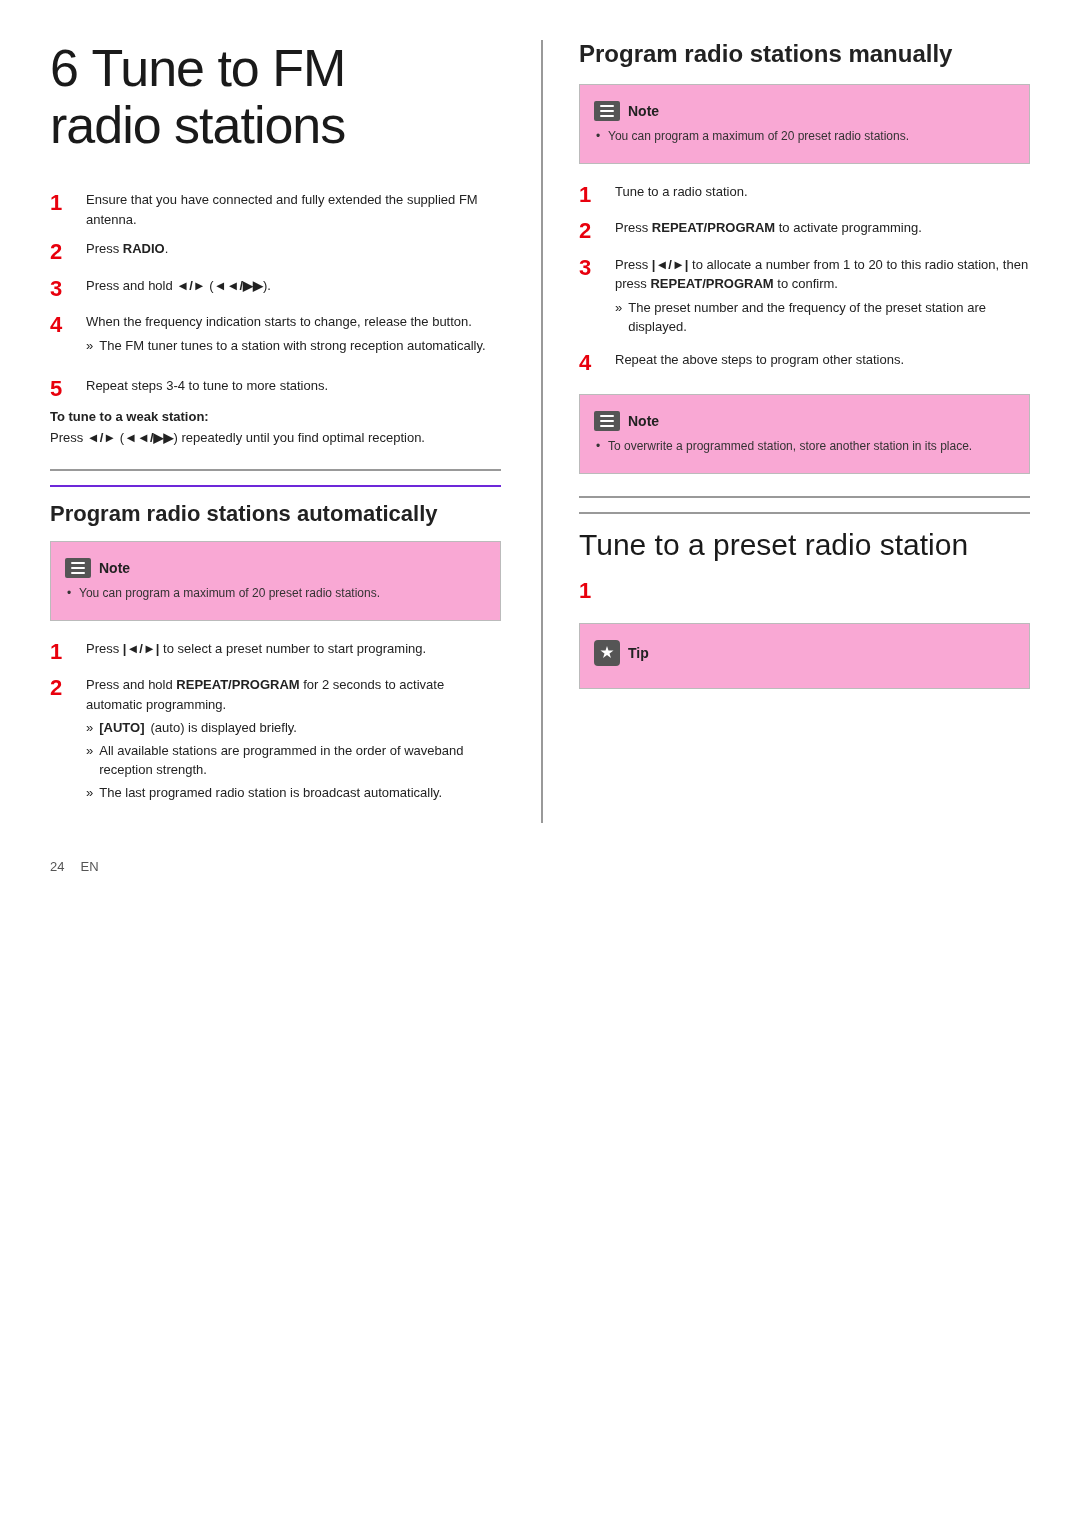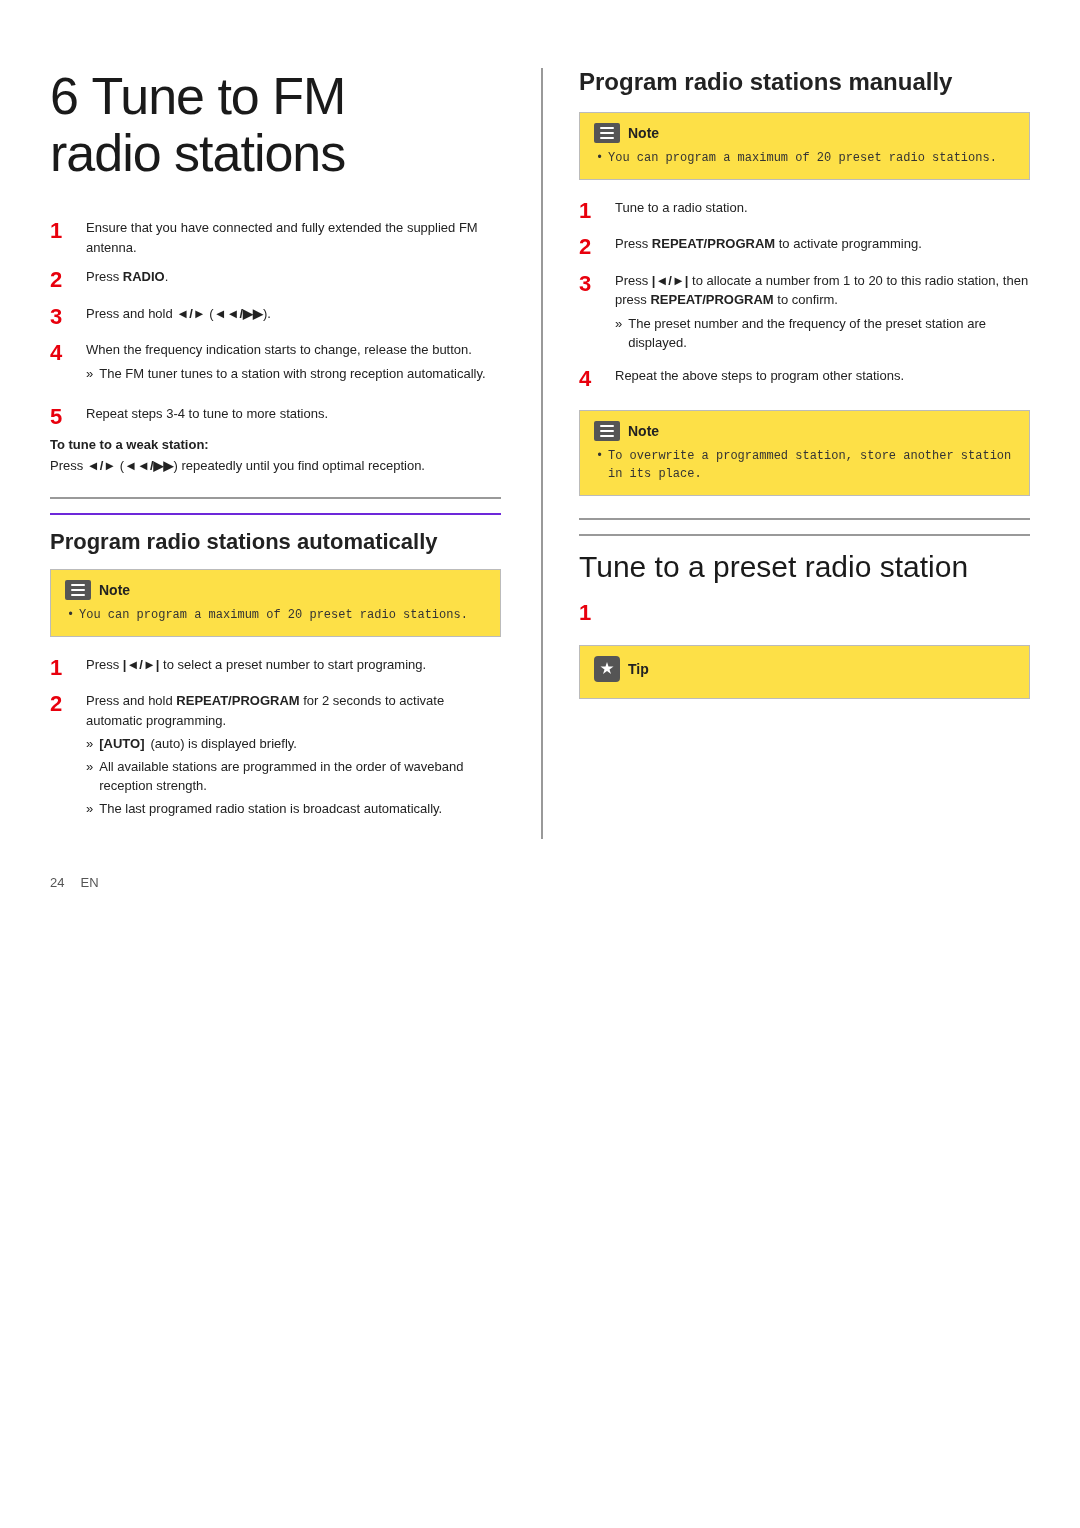--- a/index.html
+++ b/index.html
@@ -9,21 +9,20 @@
       font-size: 13px;
       color: #222;
       width: 1080px;
       min-height: 1528px;
       padding: 40px 50px 40px 50px;
     }
     .page-layout {
       display: flex;
       gap: 40px;
       width: 100%;
-      margin-top: 28px;
     }
     .left-col {
       flex: 1 1 0;
       min-width: 0;
     }
     .right-col {
       flex: 1 1 0;
       min-width: 0;
       border-left: 2px solid #999;
       padding-left: 36px;
@@ -99,24 +98,24 @@
       line-height: 1.5;
     }
     .sub-list li::before {
       content: "»";
       font-size: 13px;
       color: #222;
       flex-shrink: 0;
     }
     .note-box {
       border: 1.5px solid #bbb;
-      padding: 10px 14px;
+      padding: 16px 14px;
       margin-bottom: 18px;
       margin-top: 4px;
-      background: #fde047;
+      background: #f9a8d4;
     }
     .note-header {
       display: flex;
       align-items: center;
       gap: 8px;
       margin-bottom: 6px;
     }
     .note-icon {
       display: inline-flex;
       align-items: center;
@@ -170,21 +169,20 @@
       line-height: 1.5;
     }
     .note-body ul {
       list-style: none;
       padding: 0;
     }
     .note-body ul li {
       padding-left: 14px;
       position: relative;
       margin-bottom: 2px;
-      font-family: Liberation Mono, monospace;
     }
     .note-body ul li::before {
       content: "•";
       position: absolute;
       left: 2px;
       top: 0;
     }
     .bold-label {
       font-weight: 700;
       font-size: 13px;

